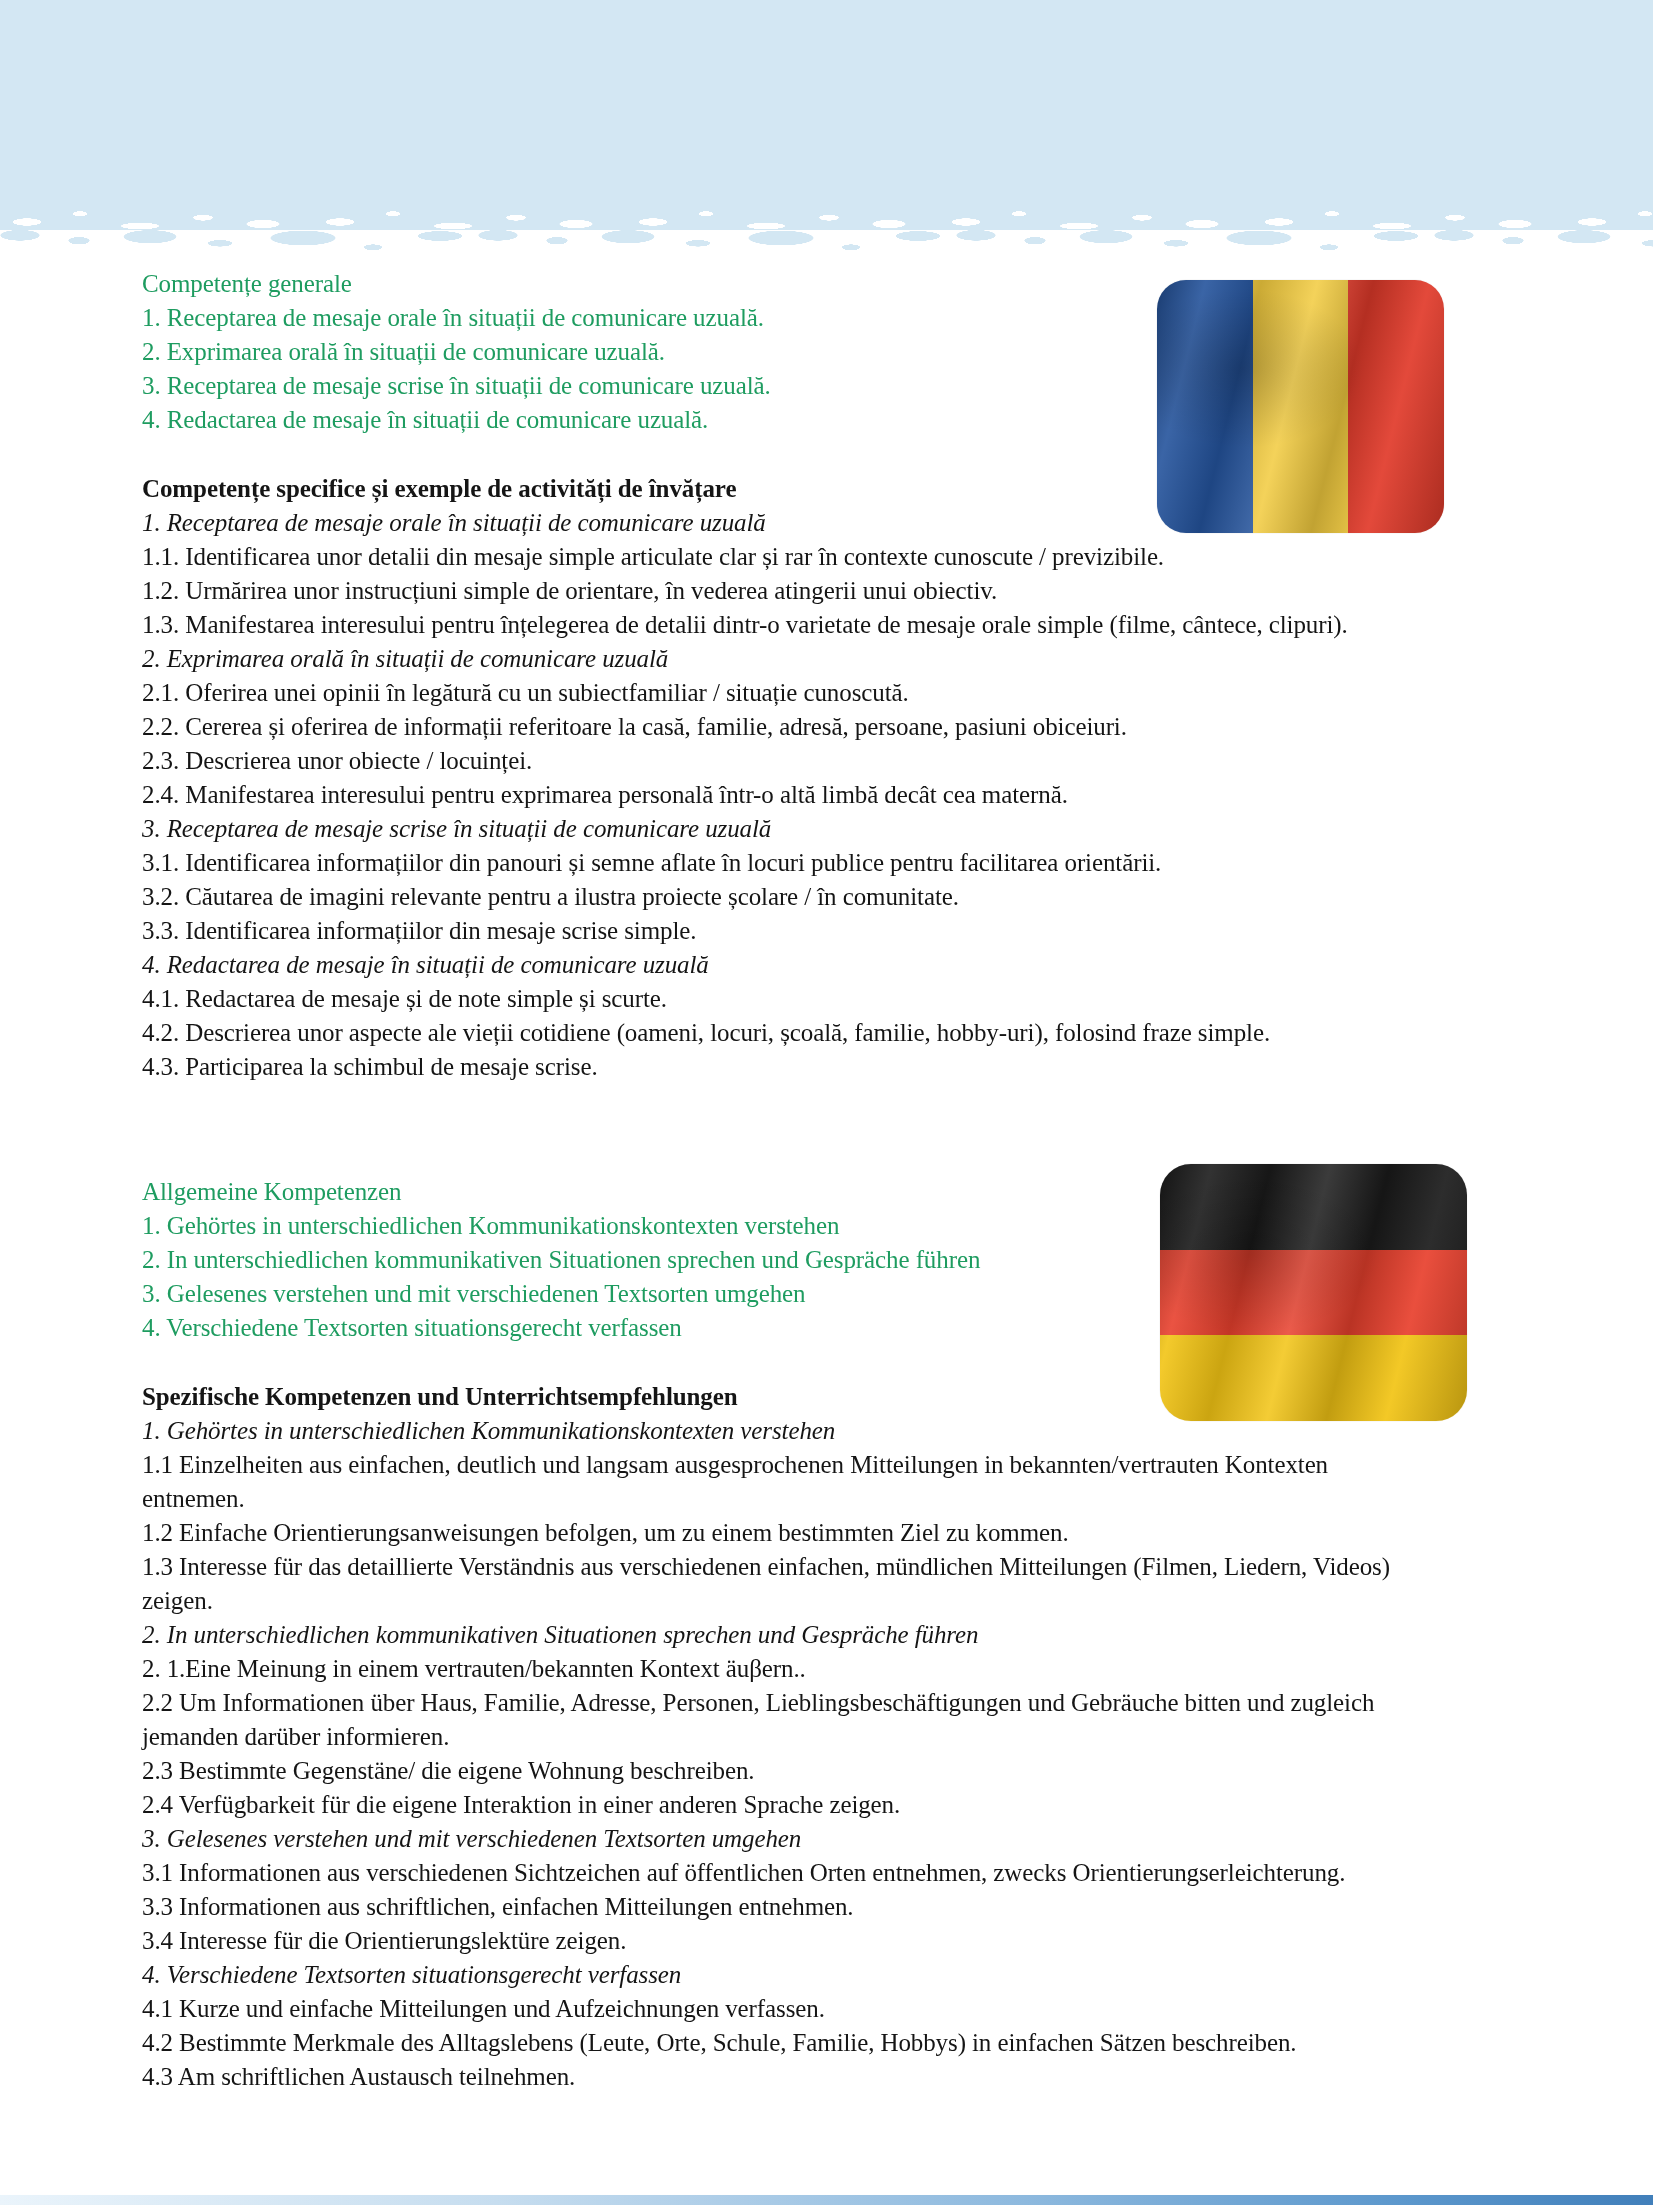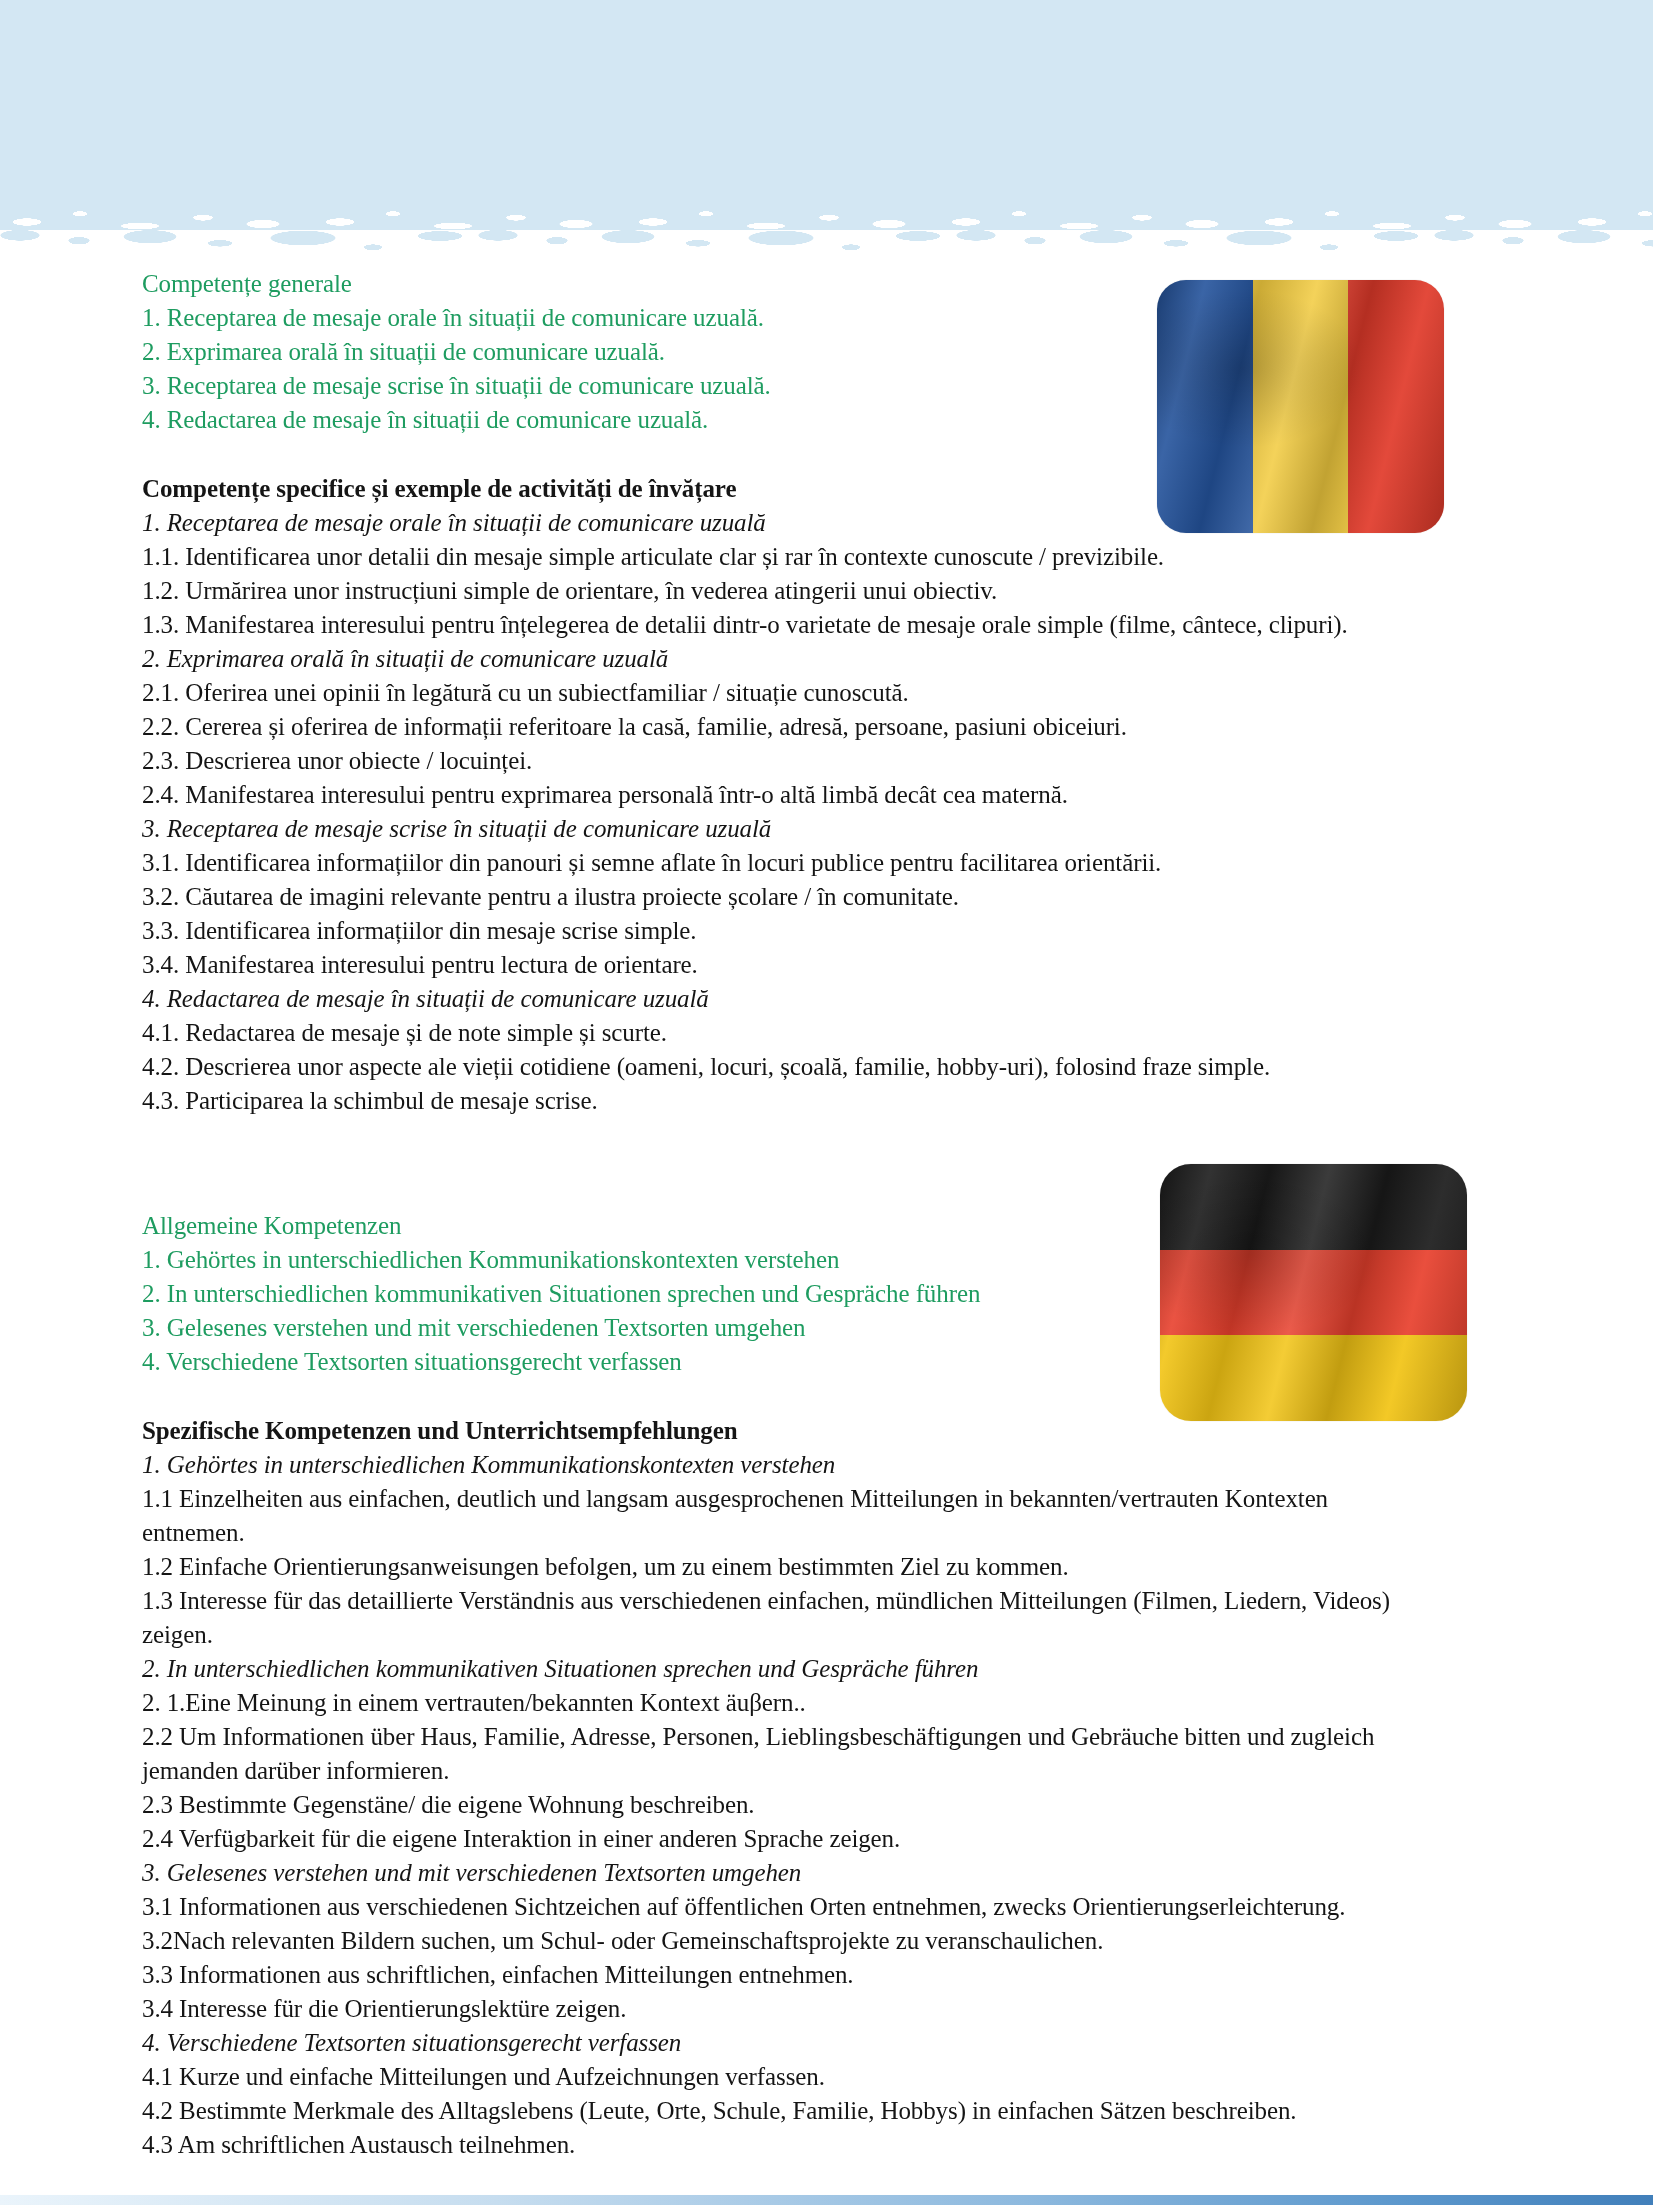--- a/index.html
+++ b/index.html
@@ -128,21 +128,20 @@
     <div class="line bi">2. Exprimarea orală în situații de comunicare uzuală</div>
     <div class="line">2.1. Oferirea unei opinii în legătură cu un subiectfamiliar / situație cunoscută.</div>
     <div class="line">2.2. Cererea și oferirea de informații referitoare la casă, familie, adresă, persoane, pasiuni obiceiuri.</div>
     <div class="line">2.3. Descrierea unor obiecte / locuinței.</div>
     <div class="line">2.4. Manifestarea interesului pentru exprimarea personală într-o altă limbă decât cea maternă.</div>
 
     <div class="line bi">3. Receptarea de mesaje scrise în situații de comunicare uzuală</div>
     <div class="line">3.1. Identificarea informațiilor din panouri și semne aflate în locuri publice pentru facilitarea orientării.</div>
     <div class="line">3.2. Căutarea de imagini relevante pentru a ilustra proiecte școlare / în comunitate.</div>
     <div class="line">3.3. Identificarea informațiilor din mesaje scrise simple.</div>
-    <div class="line">3.4. Manifestarea interesului pentru lectura de orientare.</div>
 
     <div class="line bi">4. Redactarea de mesaje în situații de comunicare uzuală</div>
     <div class="line">4.1. Redactarea de mesaje și de note simple și scurte.</div>
     <div class="line">4.2. Descrierea unor aspecte ale vieții cotidiene (oameni, locuri, școală, familie, hobby-uri), folosind fraze simple.</div>
     <div class="line">4.3. Participarea la schimbul de mesaje scrise.</div>
   </section>
 
   <section class="gap-german">
     <div class="line green">Allgemeine Kompetenzen</div>
     <div class="line green">1. Gehörtes in unterschiedlichen Kommunikationskontexten verstehen</div>
@@ -163,21 +162,20 @@
 
     <div class="line bi">2. In unterschiedlichen kommunikativen Situationen sprechen und Gespräche führen</div>
     <div class="line">2. 1.Eine Meinung in einem vertrauten/bekannten Kontext äuβern..</div>
     <div class="line">2.2 Um Informationen über  Haus,  Familie, Adresse,  Personen, Lieblingsbeschäftigungen und Gebräuche bitten und zugleich</div>
     <div class="line">jemanden darüber  informieren.</div>
     <div class="line">2.3 Bestimmte Gegenstäne/ die eigene Wohnung beschreiben.</div>
     <div class="line">2.4 Verfügbarkeit für die eigene Interaktion in einer anderen Sprache zeigen.</div>
 
     <div class="line bi">3. Gelesenes verstehen und mit verschiedenen Textsorten umgehen</div>
     <div class="line">3.1 Informationen aus verschiedenen Sichtzeichen auf öffentlichen Orten entnehmen, zwecks Orientierungserleichterung.</div>
-    <div class="line">3.2Nach relevanten Bildern suchen, um Schul- oder Gemeinschaftsprojekte zu veranschaulichen.</div>
     <div class="line">3.3 Informationen aus schriftlichen, einfachen Mitteilungen entnehmen.</div>
     <div class="line">3.4 Interesse für die Orientierungslektüre zeigen.</div>
 
     <div class="line bi">4. Verschiedene Textsorten situationsgerecht verfassen</div>
     <div class="line">4.1 Kurze und einfache Mitteilungen und Aufzeichnungen verfassen.</div>
     <div class="line">4.2 Bestimmte Merkmale des Alltagslebens (Leute,  Orte, Schule, Familie, Hobbys) in einfachen Sätzen beschreiben.</div>
     <div class="line">4.3 Am schriftlichen Austausch teilnehmen.</div>
   </section>
 
 </div>

